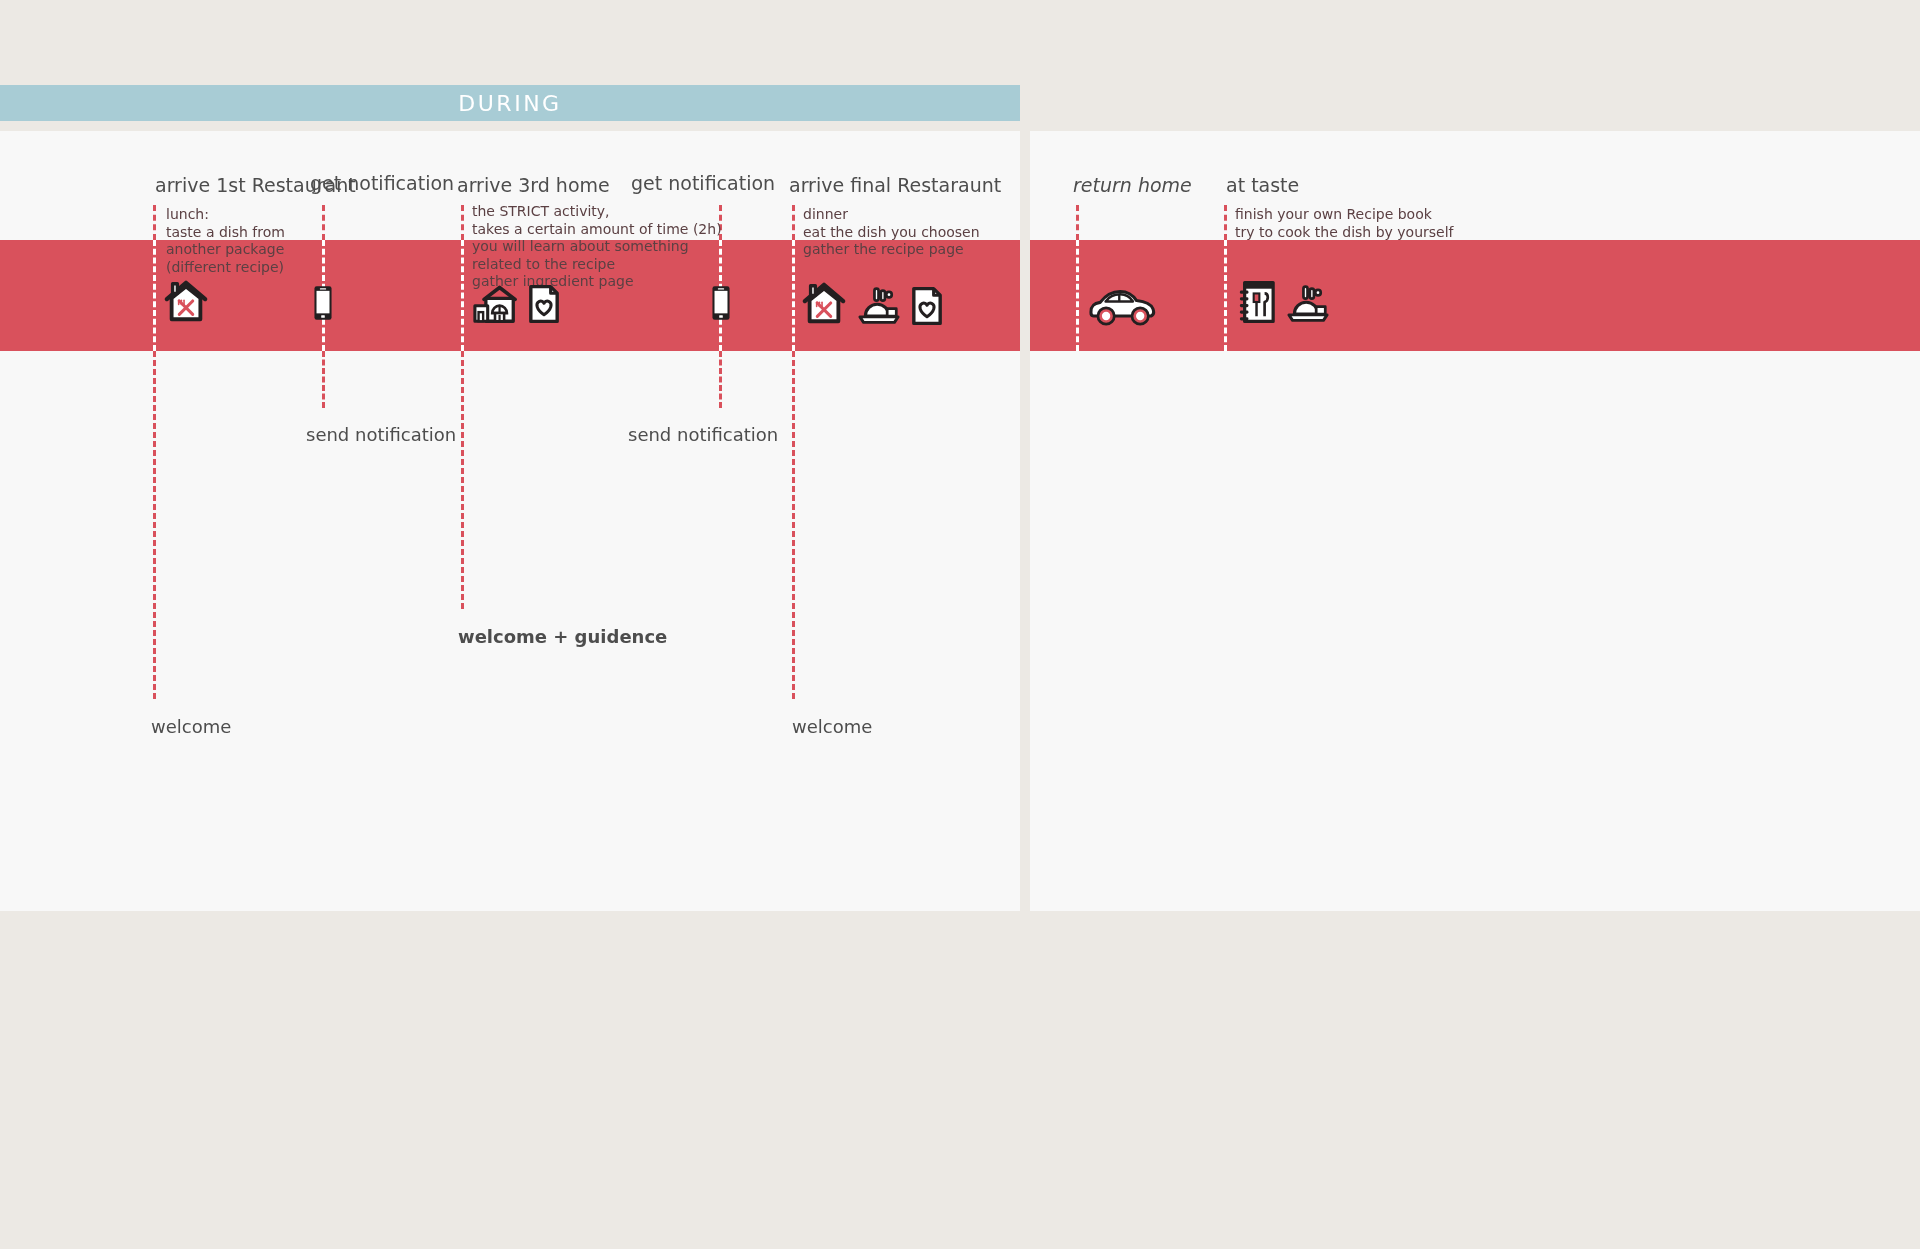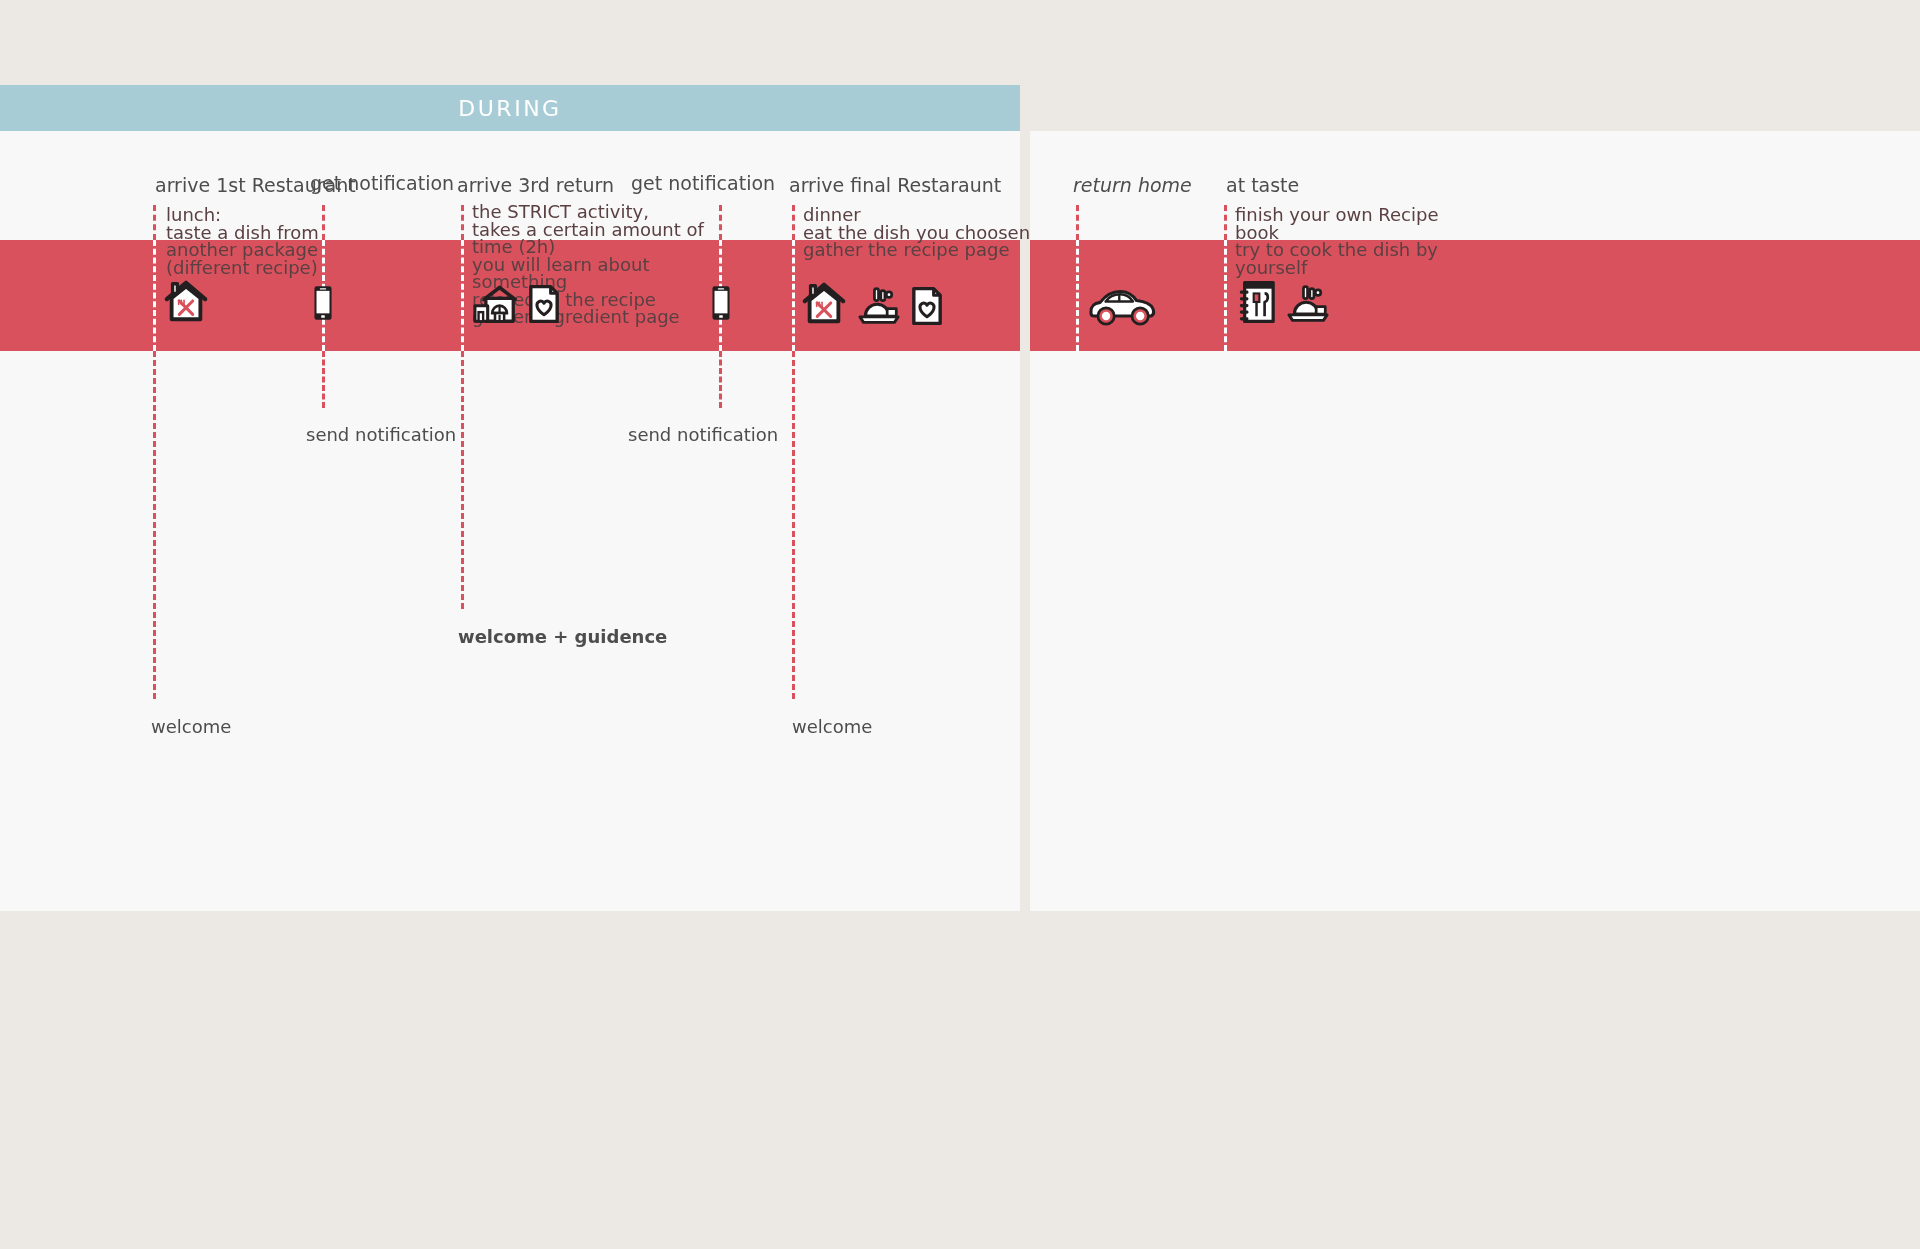--- a/index.html
+++ b/index.html
@@ -12,21 +12,21 @@
     position: relative;
     width: 1920px;
     height: 1249px;
     background: #ece9e4;
     overflow: hidden;
   }
 
   
   .phase-bar {
     position: absolute;
-    height: 46px;
+    height: 36px;
     background: #a8ccd5;
     display: flex;
     align-items: center;
     justify-content: center;
   }
   .phase-bar .phase-label {
     color: #ffffff;
     font-size: 22px;
     letter-spacing: 2.5px;
     font-weight: 400;
@@ -67,21 +67,21 @@
     position: absolute;
     font-size: 19px;
     color: #4d4d4d;
     white-space: nowrap;
     font-weight: 400;
   }
 
   
   .step-detail {
     position: absolute;
-    font-size: 18px;
+    font-size: 14px;
     line-height: 17.5px;
     color: #58585a;
     white-space: pre-line;
   }
   .step-detail.over-red { color: #5b4043; }
 
   
   .annotation {
     position: absolute;
     font-size: 18px;
@@ -134,21 +134,21 @@
   <div class="touch-line" style="left:792px; top:351px;  height:348px;"></div>
 
   <div class="touch-line" style="left:1076px; top:205px; height:35px;"></div>
   <div class="touch-line on-red" style="left:1076px; top:240px; height:111px;"></div>
 
   <div class="touch-line" style="left:1224px; top:205px; height:35px;"></div>
   <div class="touch-line on-red" style="left:1224px; top:240px; height:111px;"></div>
 
   <div class="step-title" style="left:131px;  top:174px;margin-left:24px;">arrive 1st Restaurant</div>
   <div class="step-title" style="left:310px;  top:172px;">get notification</div>
-  <div class="step-title" style="left:457px;  top:174px;">arrive 3rd return</div>
+  <div class="step-title" style="left:457px;  top:174px;">arrive 3rd home</div>
   <div class="step-title" style="left:631px;  top:172px;">get notification</div>
   <div class="step-title" style="left:789px;  top:174px;">arrive final Restaraunt</div>
   <div class="step-title" style="left:1073px; top:174px;font-style:italic;">return home</div>
   <div class="step-title" style="left:1226px; top:174px;">at taste</div>
 
   <div class="step-detail over-red" style="left:166px;  top:206px; width:200px;">lunch:
 taste a dish from
 another package
 (different recipe)</div>
   <div class="step-detail over-red" style="left:472px;  top:203px; width:260px;">the STRICT activity,

